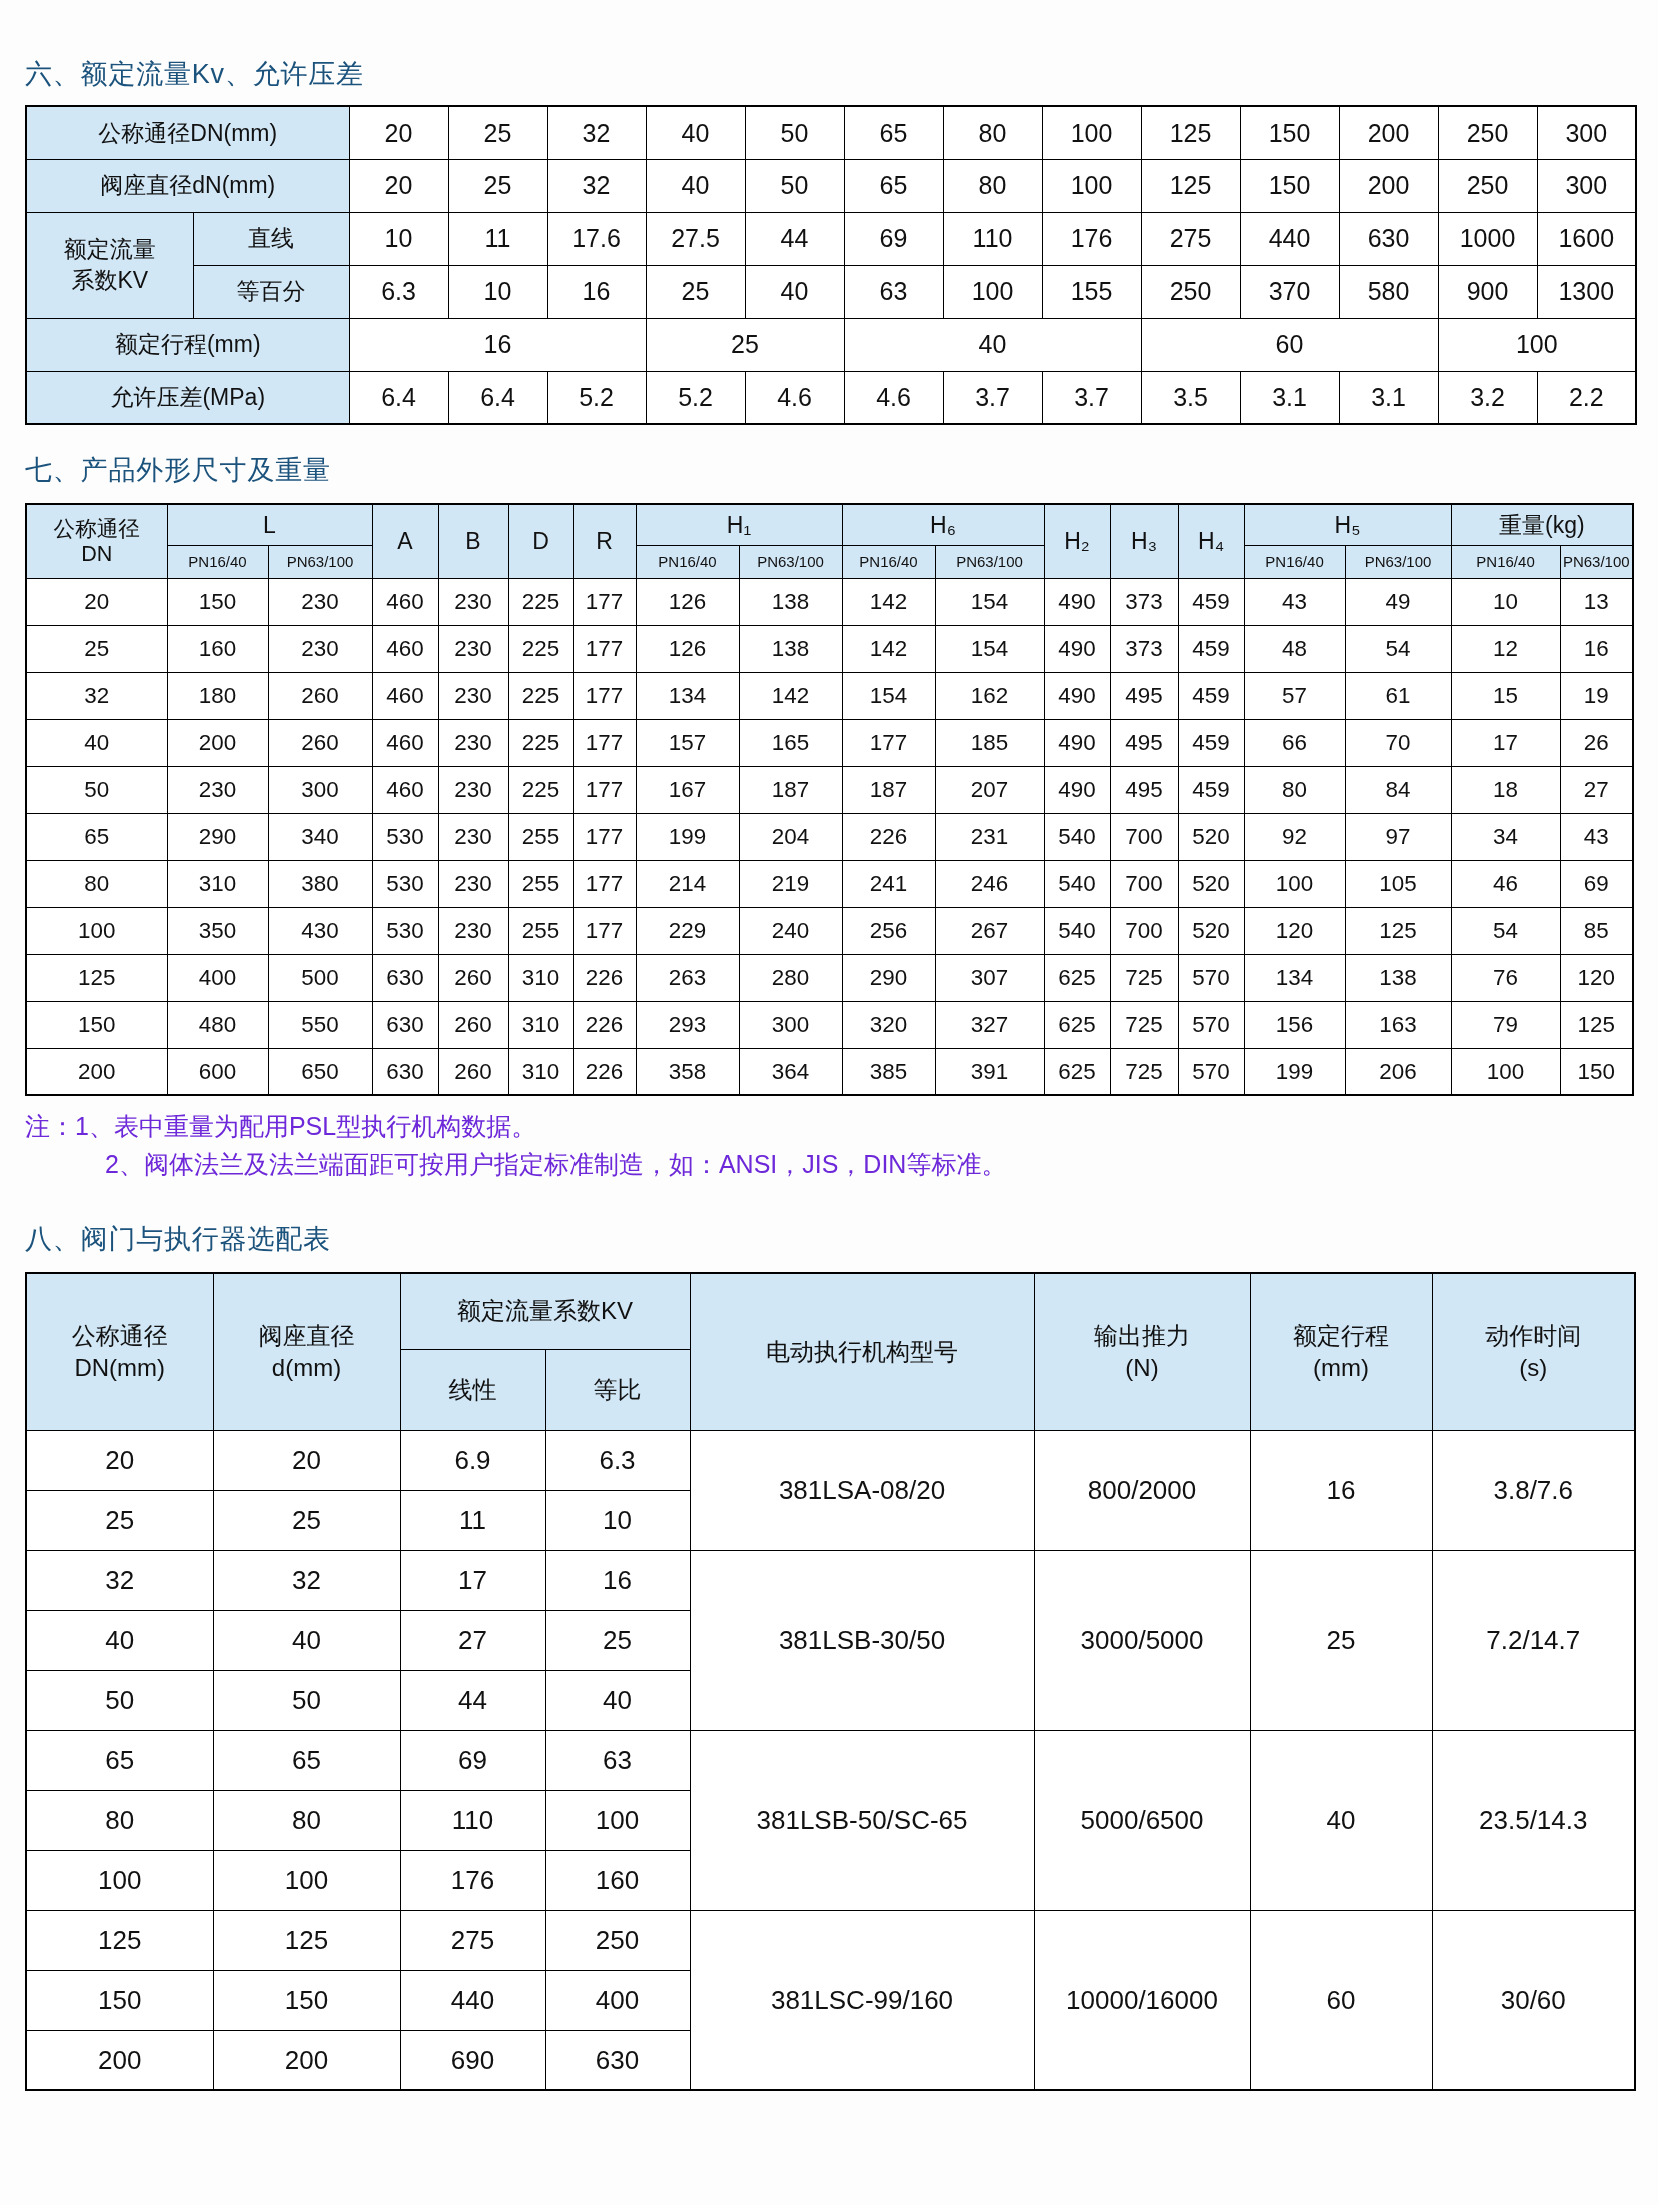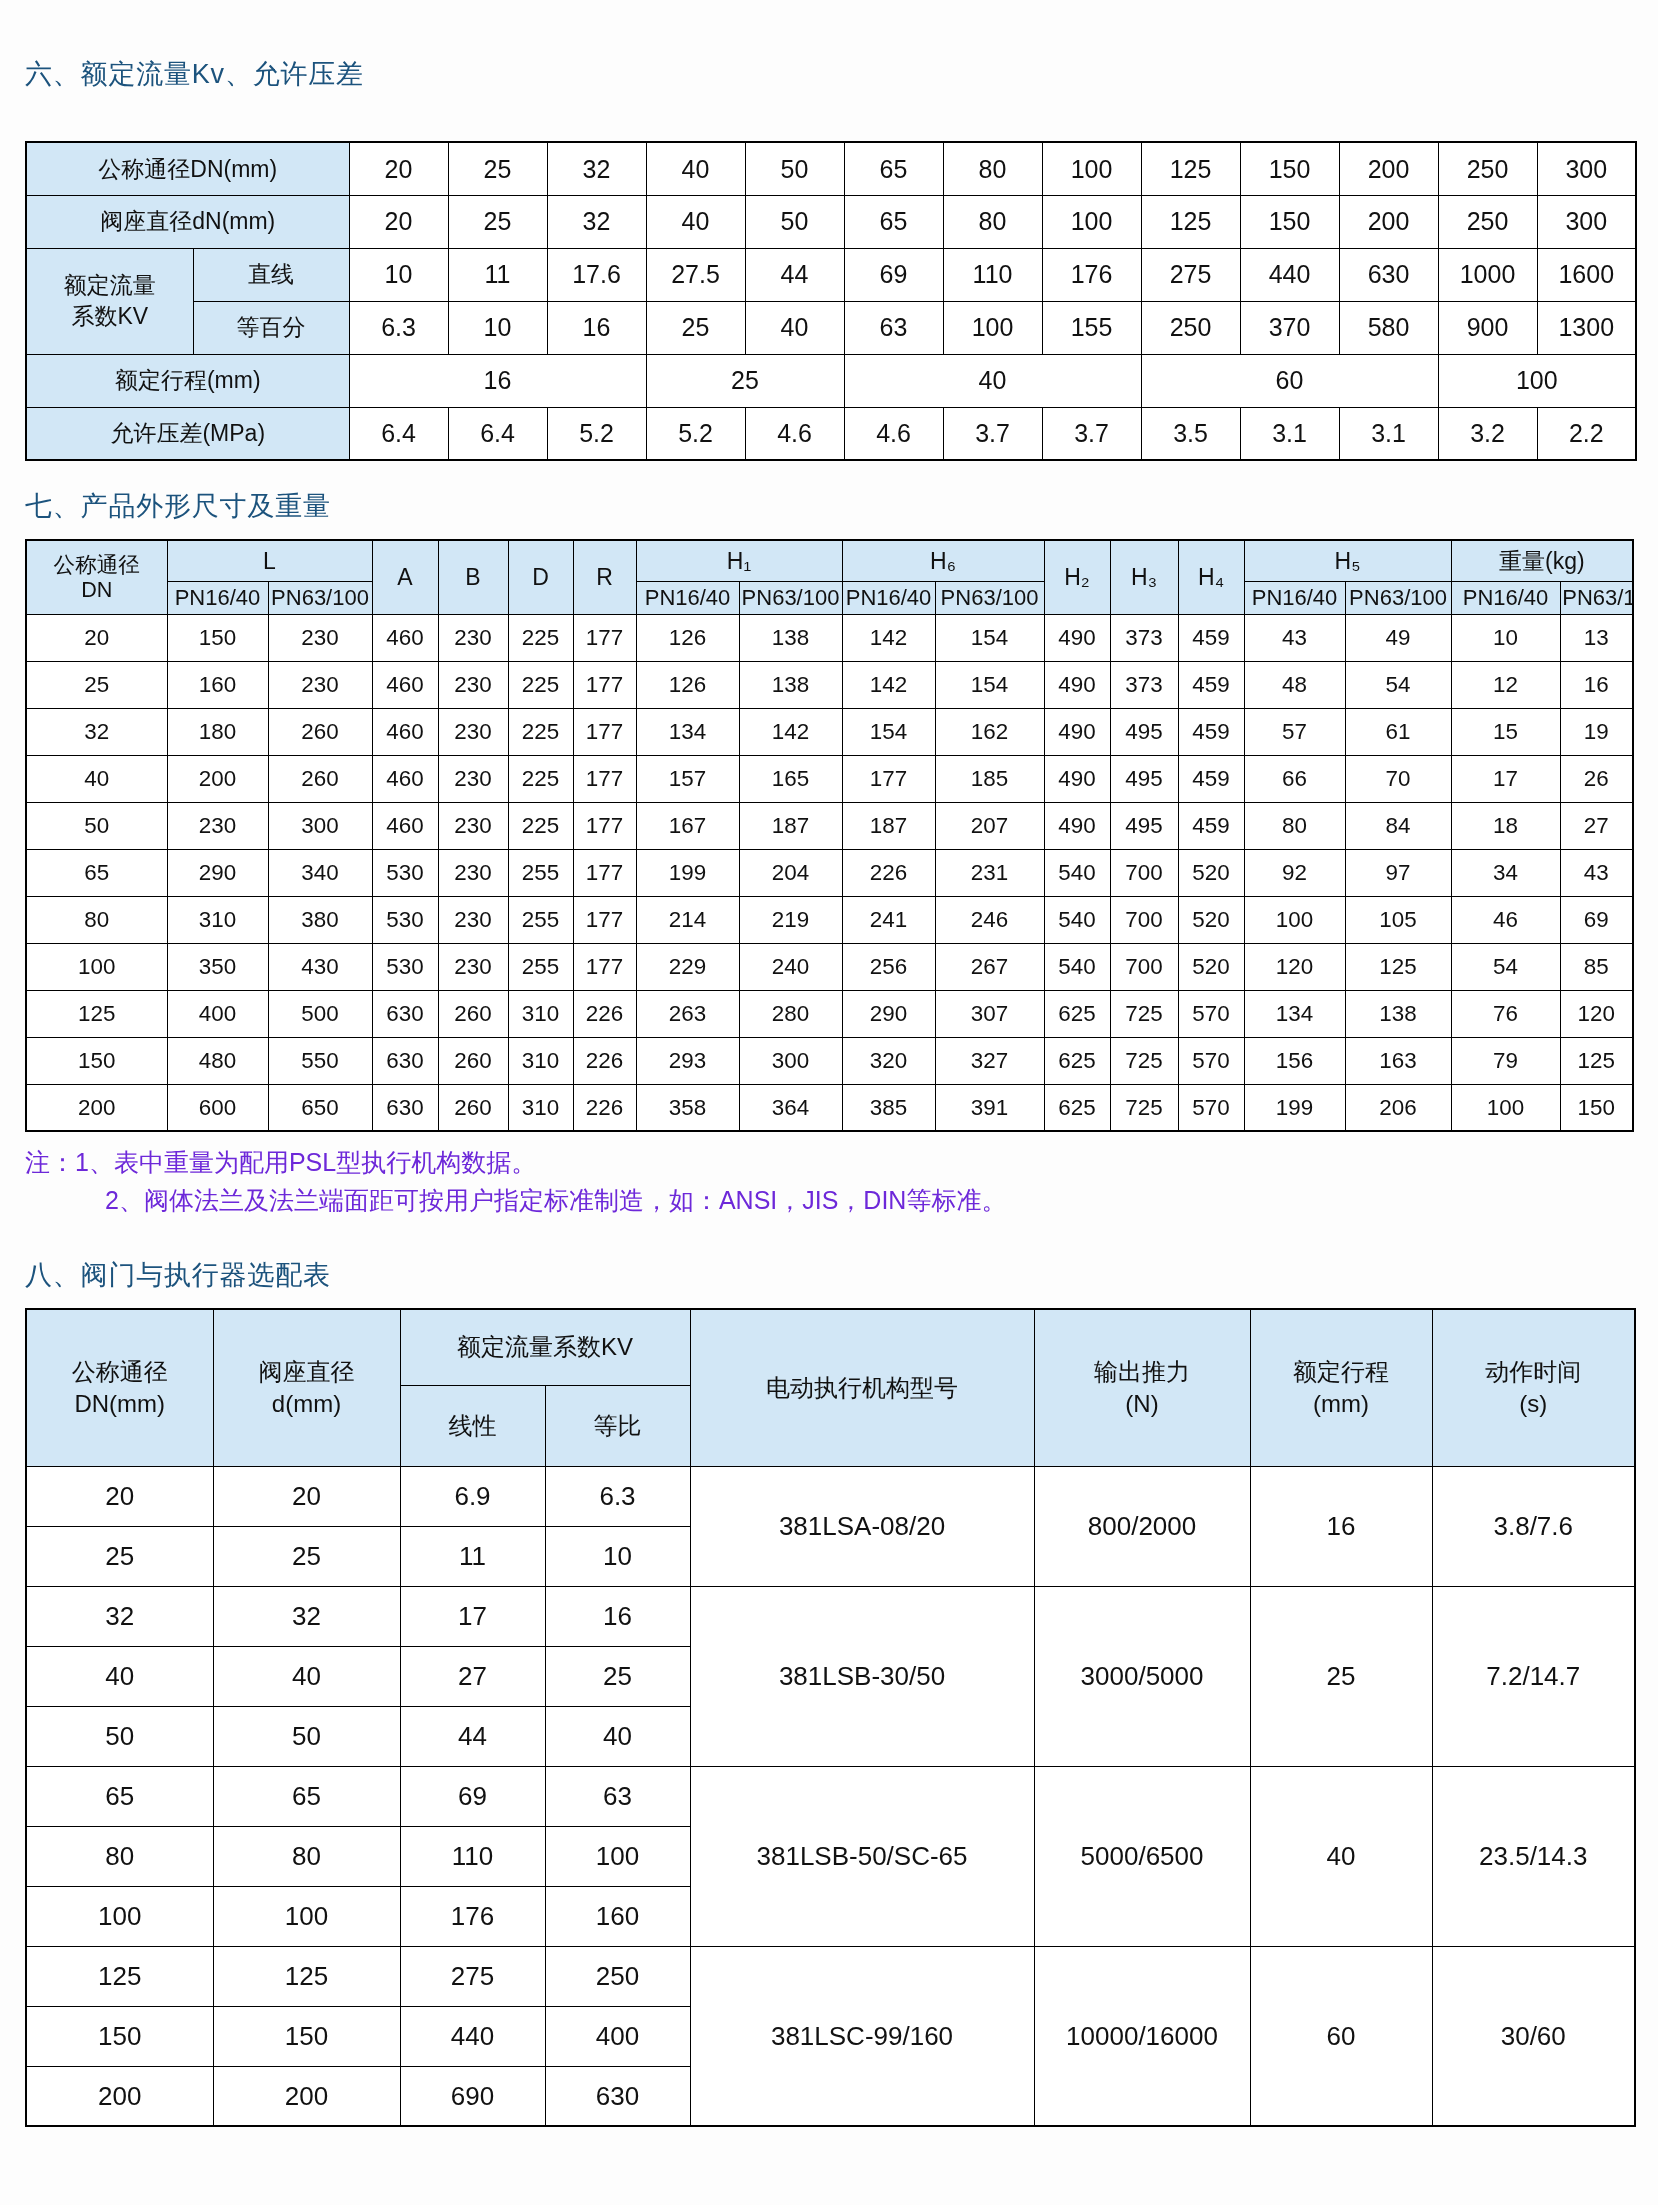--- a/index.html
+++ b/index.html
@@ -8,32 +8,32 @@
   .page{padding:13.3px 25px 0 25px}
   .title{font-size:50px;font-weight:bold;color:#164a7c;letter-spacing:0.8px;line-height:1.12}
   .sec-heading{font-size:27px;font-weight:normal;color:#1c537d;letter-spacing:0.8px}
   .h6{margin-top:43px}
   .h7{margin-top:27px}
   .h8{margin-top:38px}
   table{border-collapse:collapse;width:1608px;table-layout:fixed;background:#fff;border:2.5px solid #000}
   td{border:1.7px solid #000;text-align:center;vertical-align:middle;padding:0 1.7px;overflow:hidden}
   .hd{background:#d2e7f6}
   
-  #t6{margin-top:49px}
+  #t6{margin-top:13px}
   #t6 tr{height:53px}
   #t6 td{font-size:25px}
   #t6 td.hd{font-size:23px}
   
   #t7{margin-top:15px}
   #t7 thead tr.gr{height:41px}
   #t7 thead tr.pn{height:33px}
   #t7 tbody tr{height:47px}
   #t7 td{font-size:22.4px}
   #t7 thead td{font-size:23px}
-  #t7 thead td.pncell{font-size:22px;letter-spacing:0}
+  #t7 thead td.pncell{font-size:15px;letter-spacing:0}
   #t7 thead td.dncell{font-size:21.6px;line-height:1.15}
   
   #t8{margin-top:15px}
   #t8 thead tr.gr{height:76px}
   #t8 thead tr.sub{height:81px}
   #t8 tbody tr{height:60px}
   #t8 td{font-size:26px}
   #t8 thead td{font-size:24px;line-height:1.35}
   .notes{margin-top:12px;font-size:25px;color:#6d28d9;line-height:1.5}
   .notes .n2{padding-left:80px}

